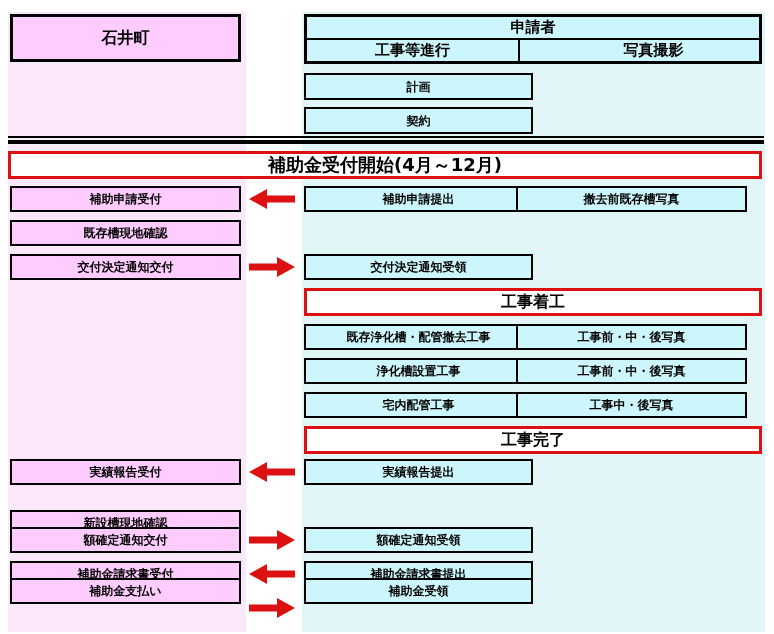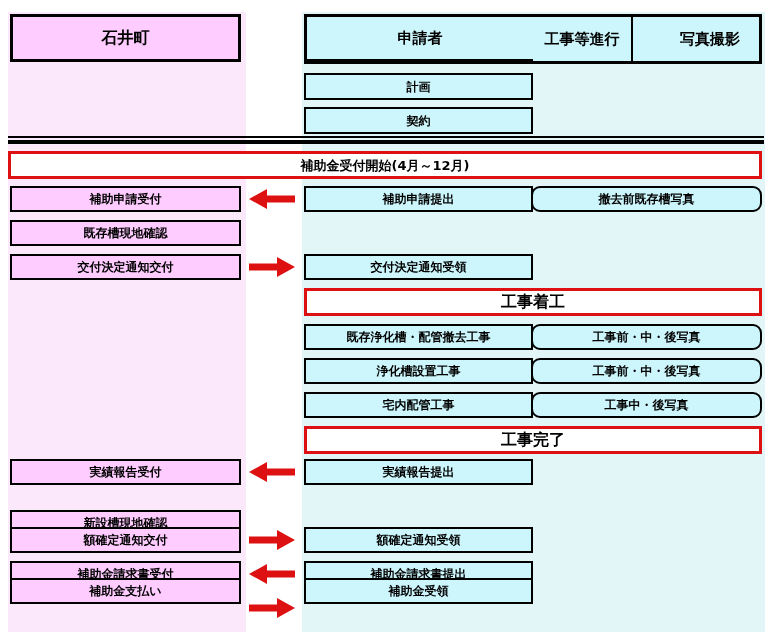--- a/index.html
+++ b/index.html
@@ -19,33 +19,33 @@
   .box{
     position:absolute;box-sizing:border-box;display:flex;align-items:center;justify-content:center;
     font-weight:700;font-size:12px;line-height:1;white-space:nowrap;
   }
   .pinkbox{background:var(--box_pink);border:2px solid var(--ink);}
   .cyanbox{background:var(--box_cyan);border:2px solid var(--ink);}
   .redbox{background:#fff;border:3px solid var(--red);font-size:16px;}
   .town-header{left:10px;top:14px;width:231px;height:48px;border-width:3px;font-size:16px;}
   
   .applicant-table{left:304px;top:14px;width:458px;height:50px;background:var(--box_cyan);
-    border:3px solid var(--ink);display:flex;flex-direction:row;}
+    border:3px solid var(--ink);display:flex;flex-direction:column;}
   .at-header{flex:1;display:flex;align-items:center;justify-content:center;
     font-weight:700;font-size:15px;border-bottom:2px solid var(--ink);}
   .at-row{flex:1;display:flex;gap:28px;}
   .at-cell{flex:1;display:flex;align-items:center;justify-content:center;font-weight:700;font-size:15px;}
   .at-cell.first{border-right:2px solid var(--ink);}
   .hline{position:absolute;left:8px;width:756px;background:var(--ink);}
   .hline.thin{top:136px;height:2px;}
   .hline.thick{top:140px;height:4px;}
-  .banner{left:8px;top:151px;width:754px;height:28px;font-size:13px;}
+  .banner{left:8px;top:151px;width:754px;height:28px;font-size:18px;}
   .townbox{left:10px;width:231px;height:26px;}
   .appbox{left:304px;width:229px;height:26px;}
-  .appbox.cell2{left:531px;width:231px;border-radius:9px;}
+  .appbox.cell2{left:516px;width:231px;}
   .milestone{left:304px;width:458px;height:28px;}
   .smallbox{height:27px;width:229px;left:304px;}
   .r73{top:73px}.r107{top:107px}
   .r186{top:186px}.r220{top:220px}.r254{top:254px}.r288{top:288px}
   .r324{top:324px}.r358{top:358px}.r392{top:392px}.r426{top:426px}
   .r459{top:459px}.r493{top:510px}.r527{top:527px}.r561{top:561px}.r595{top:578px}
   .arrow{position:absolute;left:249px;width:46px;height:20px;}
   .arrow polygon{fill:var(--red);}
   .a189{top:189px}.a257{top:257px}.a462{top:462px}.a530{top:530px}.a564{top:564px}.a598{top:598px}
 </style>

